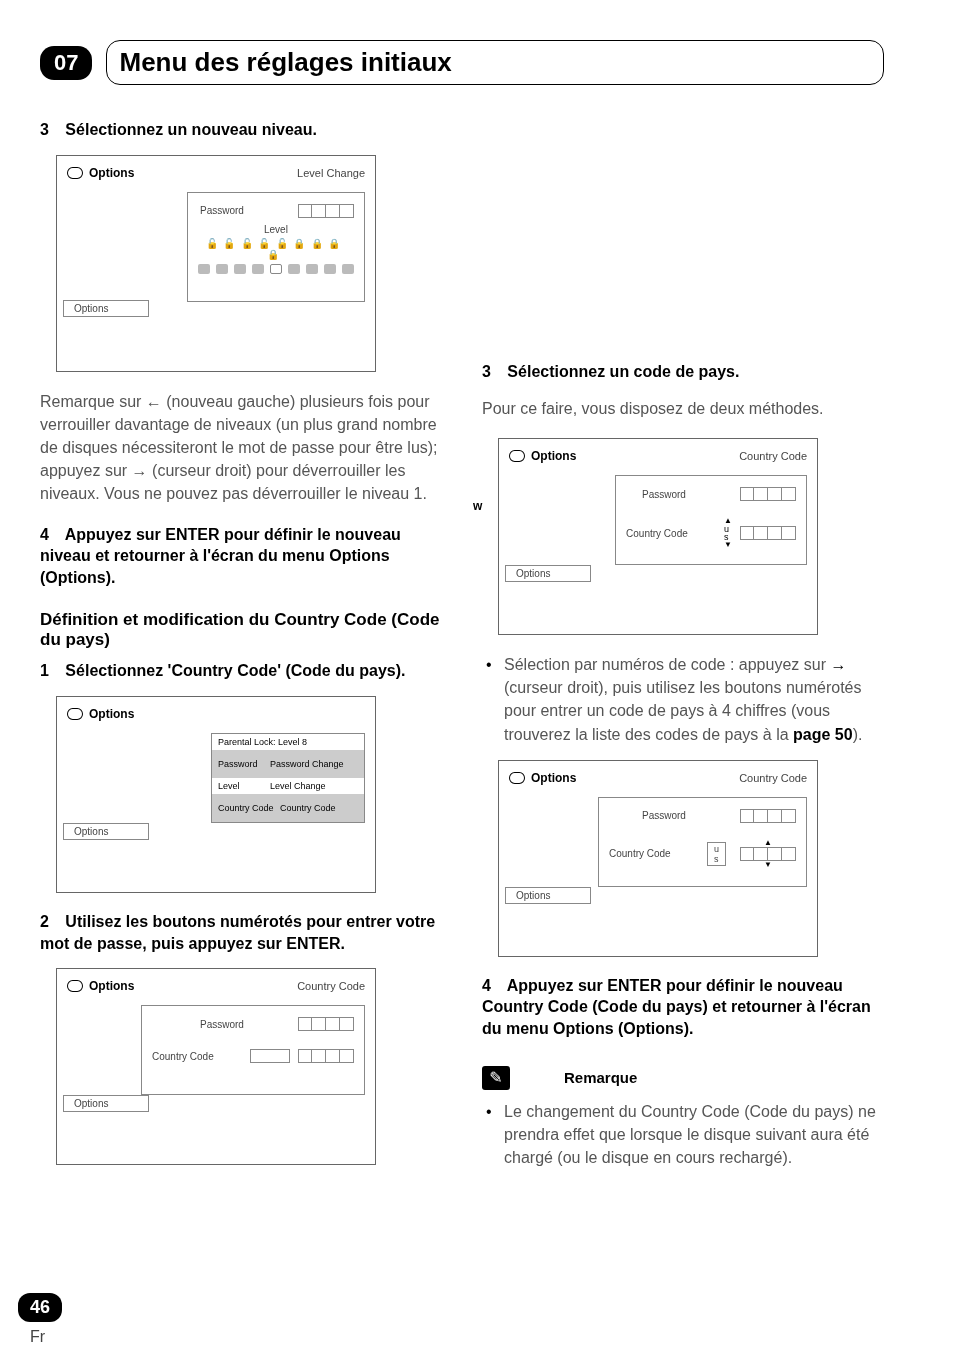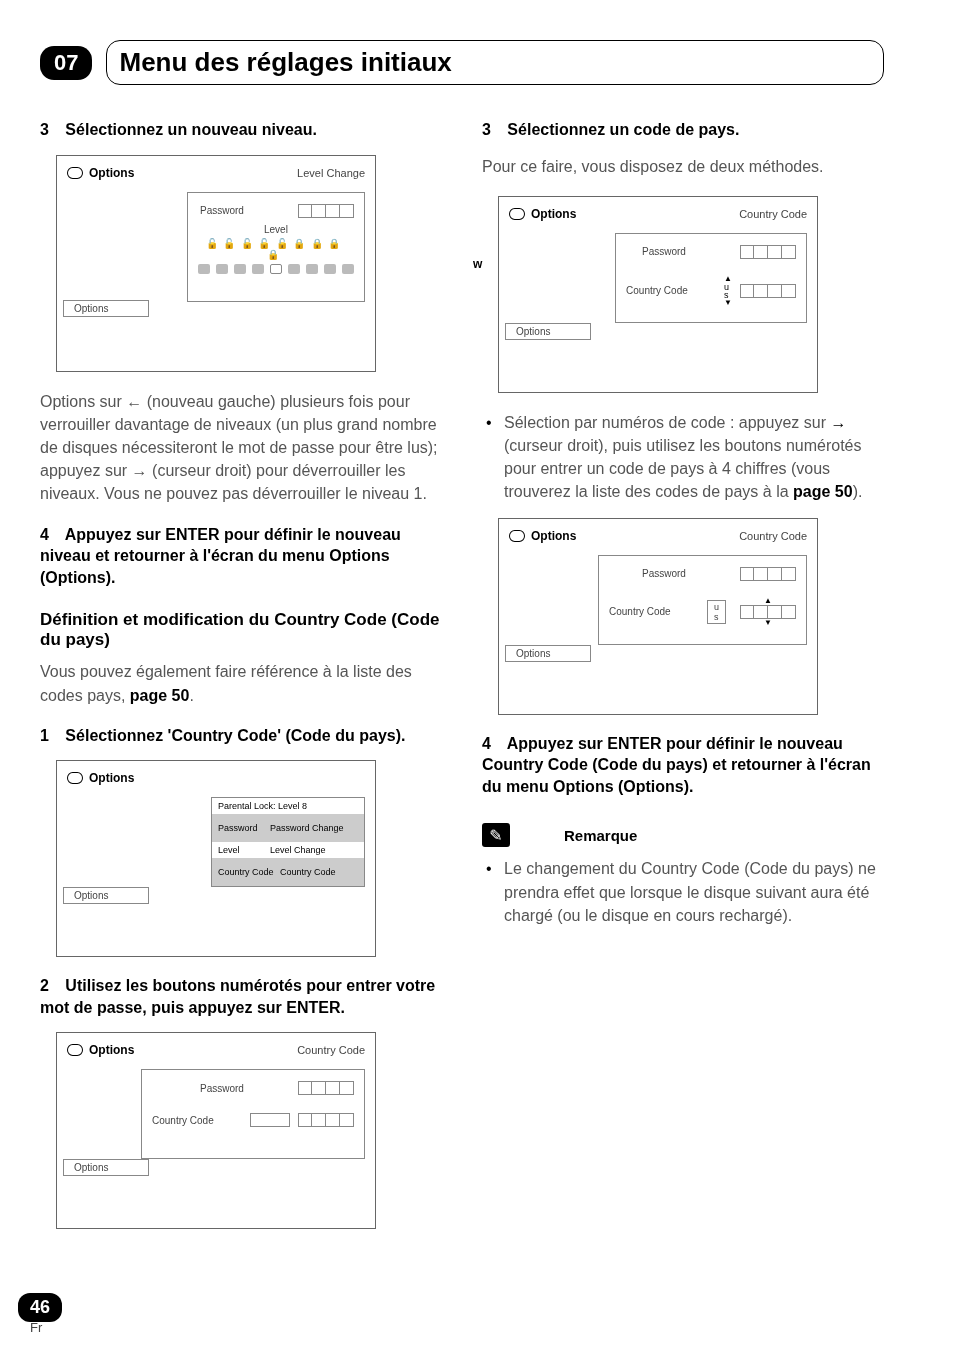--- a/index.html
+++ b/index.html
@@ -19,21 +19,21 @@
     font-size: 26px; font-weight: 700;
   }
   .header-rule {
     border: 1px solid #000;
     border-radius: 14px;
     padding: 6px 18px 6px 12px;
     flex: 1;
   }
 
   .columns {
-    display: flex; gap: 40px;
+    display: flex; gap: 40px; align-items: flex-end;
   }
   .col { flex: 1; min-width: 0; }
 
   .step { margin: 10px 0 14px; }
   .step-title { font-weight: 700; font-size: 16px; line-height: 1.35; }
   .step-num { font-weight: 700; margin-right: 12px; }
 
   .body-text { color: #555; font-size: 16px; line-height: 1.45; margin: 10px 0 18px; }
   .subhead { font-weight: 700; font-size: 17px; margin: 22px 0 6px; }
 
@@ -92,21 +92,21 @@
   .ui-side-marker { position:absolute; left:-26px; top:60px; font-size:12px; font-weight:700; }
 
   .arrow-left, .arrow-right, .arrow-up, .arrow-down { font-weight:700; }
 
   .page-num-badge {
     position:absolute; left:18px; bottom:30px;
     background:#000; color:#fff; font-weight:700; font-size:18px;
     padding:4px 12px; border-radius:12px;
   }
   .page-lang {
-    position:absolute; left:30px; bottom:17px; font-size:13px; color:#444;
+    position:absolute; left:30px; bottom:6px; font-size:16px; color:#444;
   }
 
   .ref-strong { font-weight:700; color:#000; }
 </style>
 </head>
 <body>
 
 <div class="header-row">
   <span class="section-badge">07</span>
   <div class="header-rule">
@@ -157,34 +157,31 @@
               <span></span>
               <span></span>
               <span></span>
           </div>
         </div>
       </div>
       <div class="ui-sidebar-label" style="position:relative; top:-42px; left:-4px;">Options</div>
     </div>
 
     <p class="body-text">
-      <span>Options sur </span><span class="arrow-left">←</span><span> (nouveau gauche) plusieurs fois pour verrouiller davantage de niveaux (un plus grand nombre de disques nécessiteront le mot de passe pour être lus); appuyez sur </span><span class="arrow-right">→</span><span> (curseur droit) pour déverrouiller les niveaux. Vous ne pouvez pas déverrouiller le niveau 1.</span>
+      <span>Remarque sur </span><span class="arrow-left">←</span><span> (nouveau gauche) plusieurs fois pour verrouiller davantage de niveaux (un plus grand nombre de disques nécessiteront le mot de passe pour être lus); appuyez sur </span><span class="arrow-right">→</span><span> (curseur droit) pour déverrouiller les niveaux. Vous ne pouvez pas déverrouiller le niveau 1.</span>
     </p>
 
     <div class="step">
       <span class="step-title">
         <span class="step-num">4</span>
         <span>Appuyez sur ENTER pour définir le nouveau niveau et retourner à l'écran du menu Options (Options).</span>
       </span>
     </div>
 
     <h3 class="subhead">Définition et modification du Country Code (Code du pays)</h3>
-    <p class="body-text">
-      <span>Vous pouvez également faire référence à la liste des codes pays, </span><span class="ref-strong">page 50</span><span>.</span>
-    </p>
 
     <div class="step">
       <span class="step-title">
         <span class="step-num">1</span>
         <span>Sélectionnez 'Country Code' (Code du pays).</span>
       </span>
     </div>
 
     <div class="ui-box">
       <div class="ui-top">

